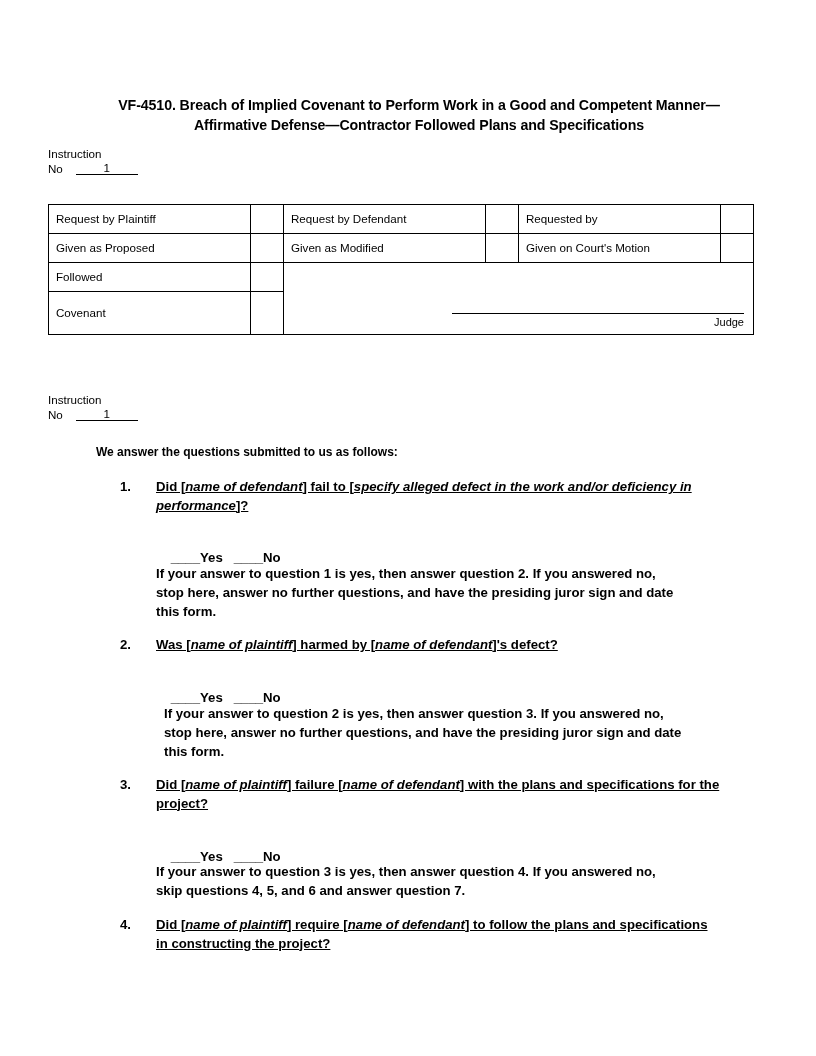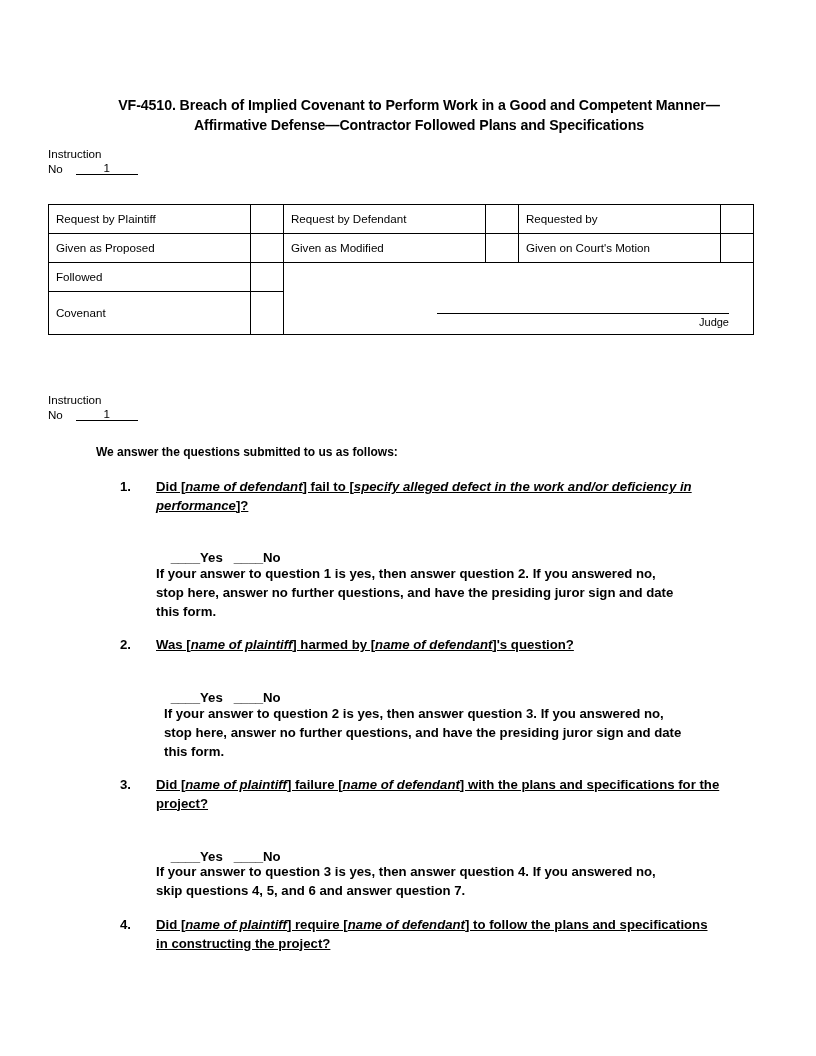--- a/index.html
+++ b/index.html
@@ -93,21 +93,21 @@
   .col-label  { width: 202px; }
   .col-check  { width: 33px; }
 
   .sig-cell {
     position: relative;
     padding: 0 !important;
     vertical-align: bottom;
   }
   .sig-wrap {
     position: absolute;
-    right: 24px;
+    right: 9px;
     bottom: 5px;
     width: 292px;
     margin-top: 40px;
   }
   .sig-line {
     border-top: 1.1px solid #000;
     height: 0;
     width: 100%;
   }
   .sig-label {
@@ -252,21 +252,21 @@
     <span class="q-num">1.</span>
     <span class="q-text"><span>Did [</span><i>name of defendant</i><span>] fail to [</span><i>specify alleged defect in the work and/or deficiency in performance</i><span>]?</span></span>
   </div>
   <div class="answer-row a1">
     <span>____Yes</span><span>   </span><span>____No</span>
   </div>
   <div class="note-para n1">If your answer to question 1 is yes, then answer question 2. If you answered no, stop here, answer no further questions, and have the presiding juror sign and date this form.</div>
 
   <div class="q-item q2">
     <span class="q-num">2.</span>
-    <span class="q-text"><span>Was [</span><i>name of plaintiff</i><span>] harmed by [</span><i>name of defendant</i><span>]'s question?</span></span>
+    <span class="q-text"><span>Was [</span><i>name of plaintiff</i><span>] harmed by [</span><i>name of defendant</i><span>]'s defect?</span></span>
   </div>
   <div class="answer-row a2">
     <span>____Yes</span><span>   </span><span>____No</span>
   </div>
   <div class="note-para n2">If your answer to question 2 is yes, then answer question 3. If you answered no, stop here, answer no further questions, and have the presiding juror sign and date this form.</div>
 
   <div class="q-item q3">
     <span class="q-num">3.</span>
     <span class="q-text"><span>Did [</span><i>name of plaintiff</i><span>] failure [</span><i>name of defendant</i><span>] with the plans and specifications for the project?</span></span>
   </div>

